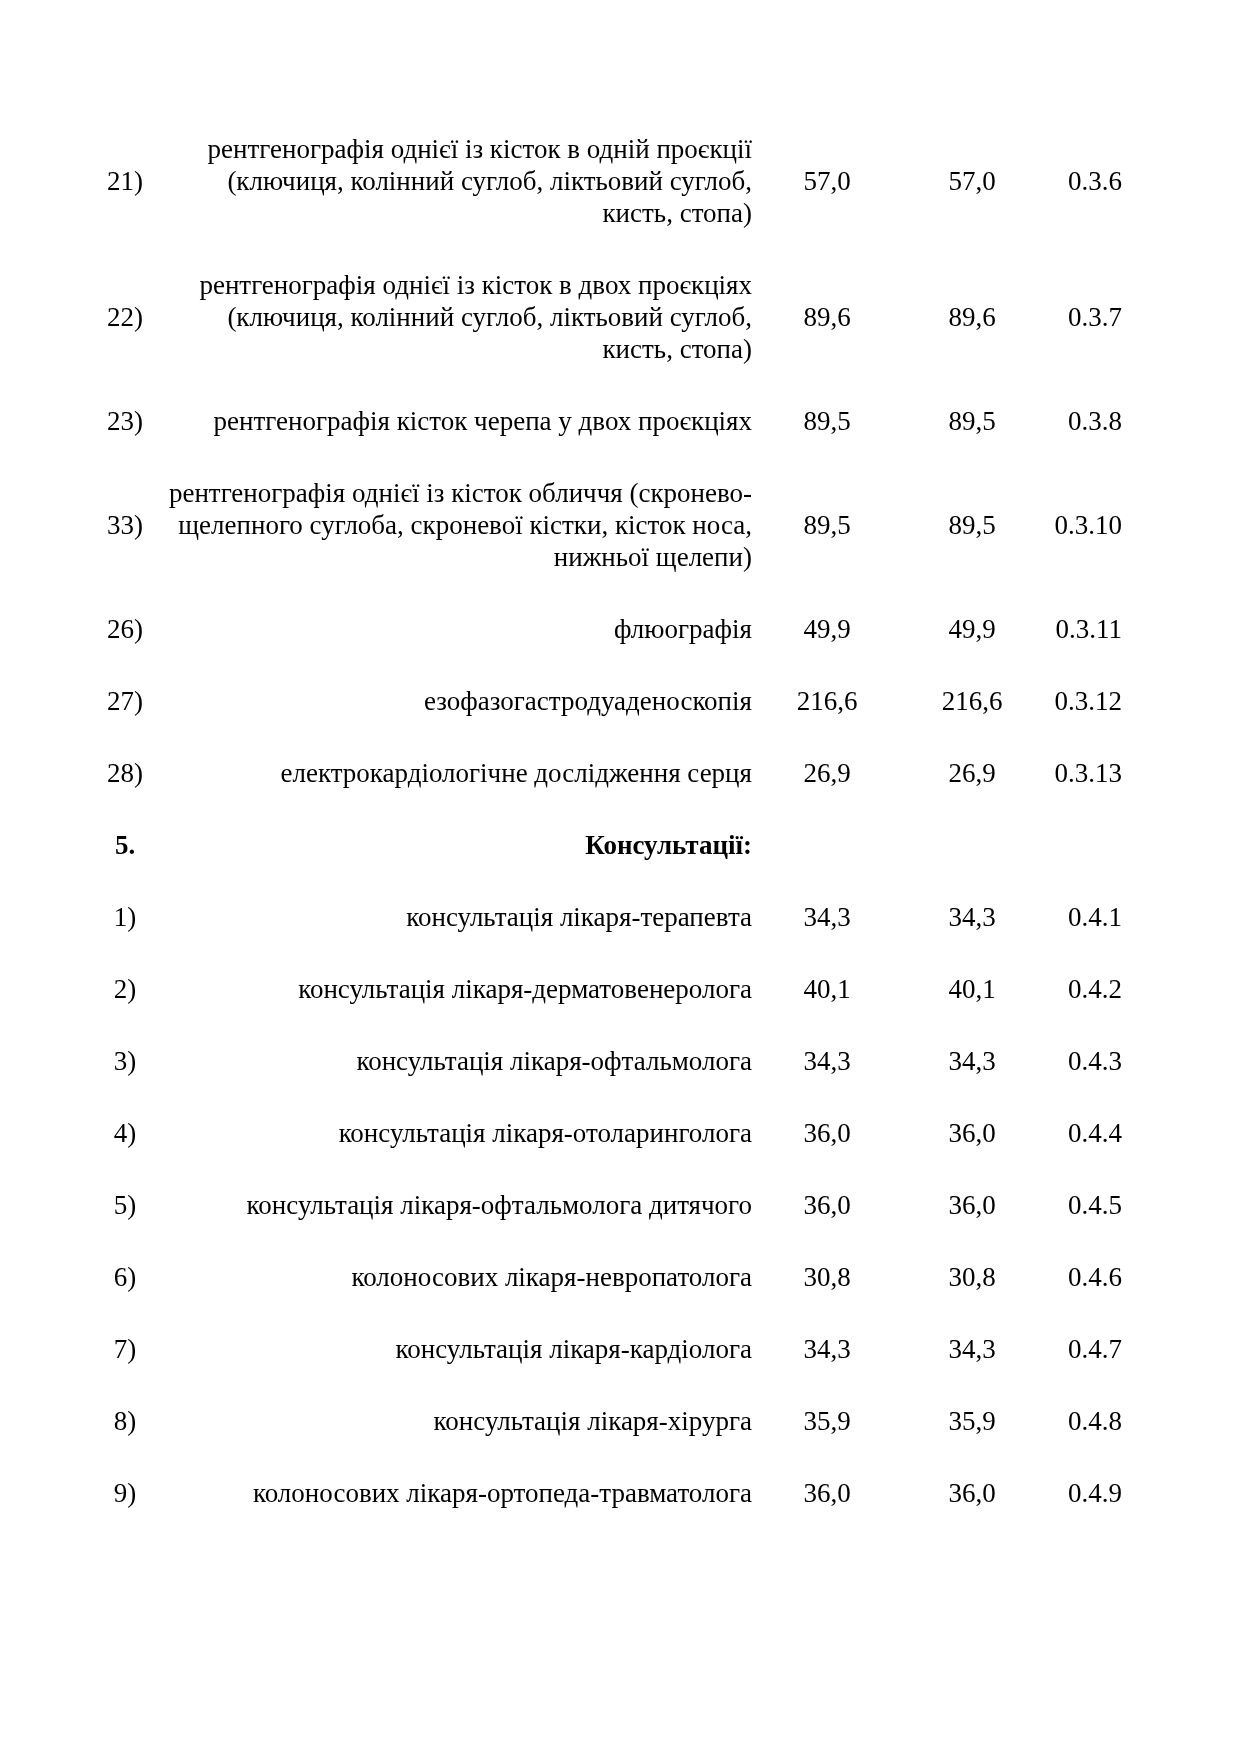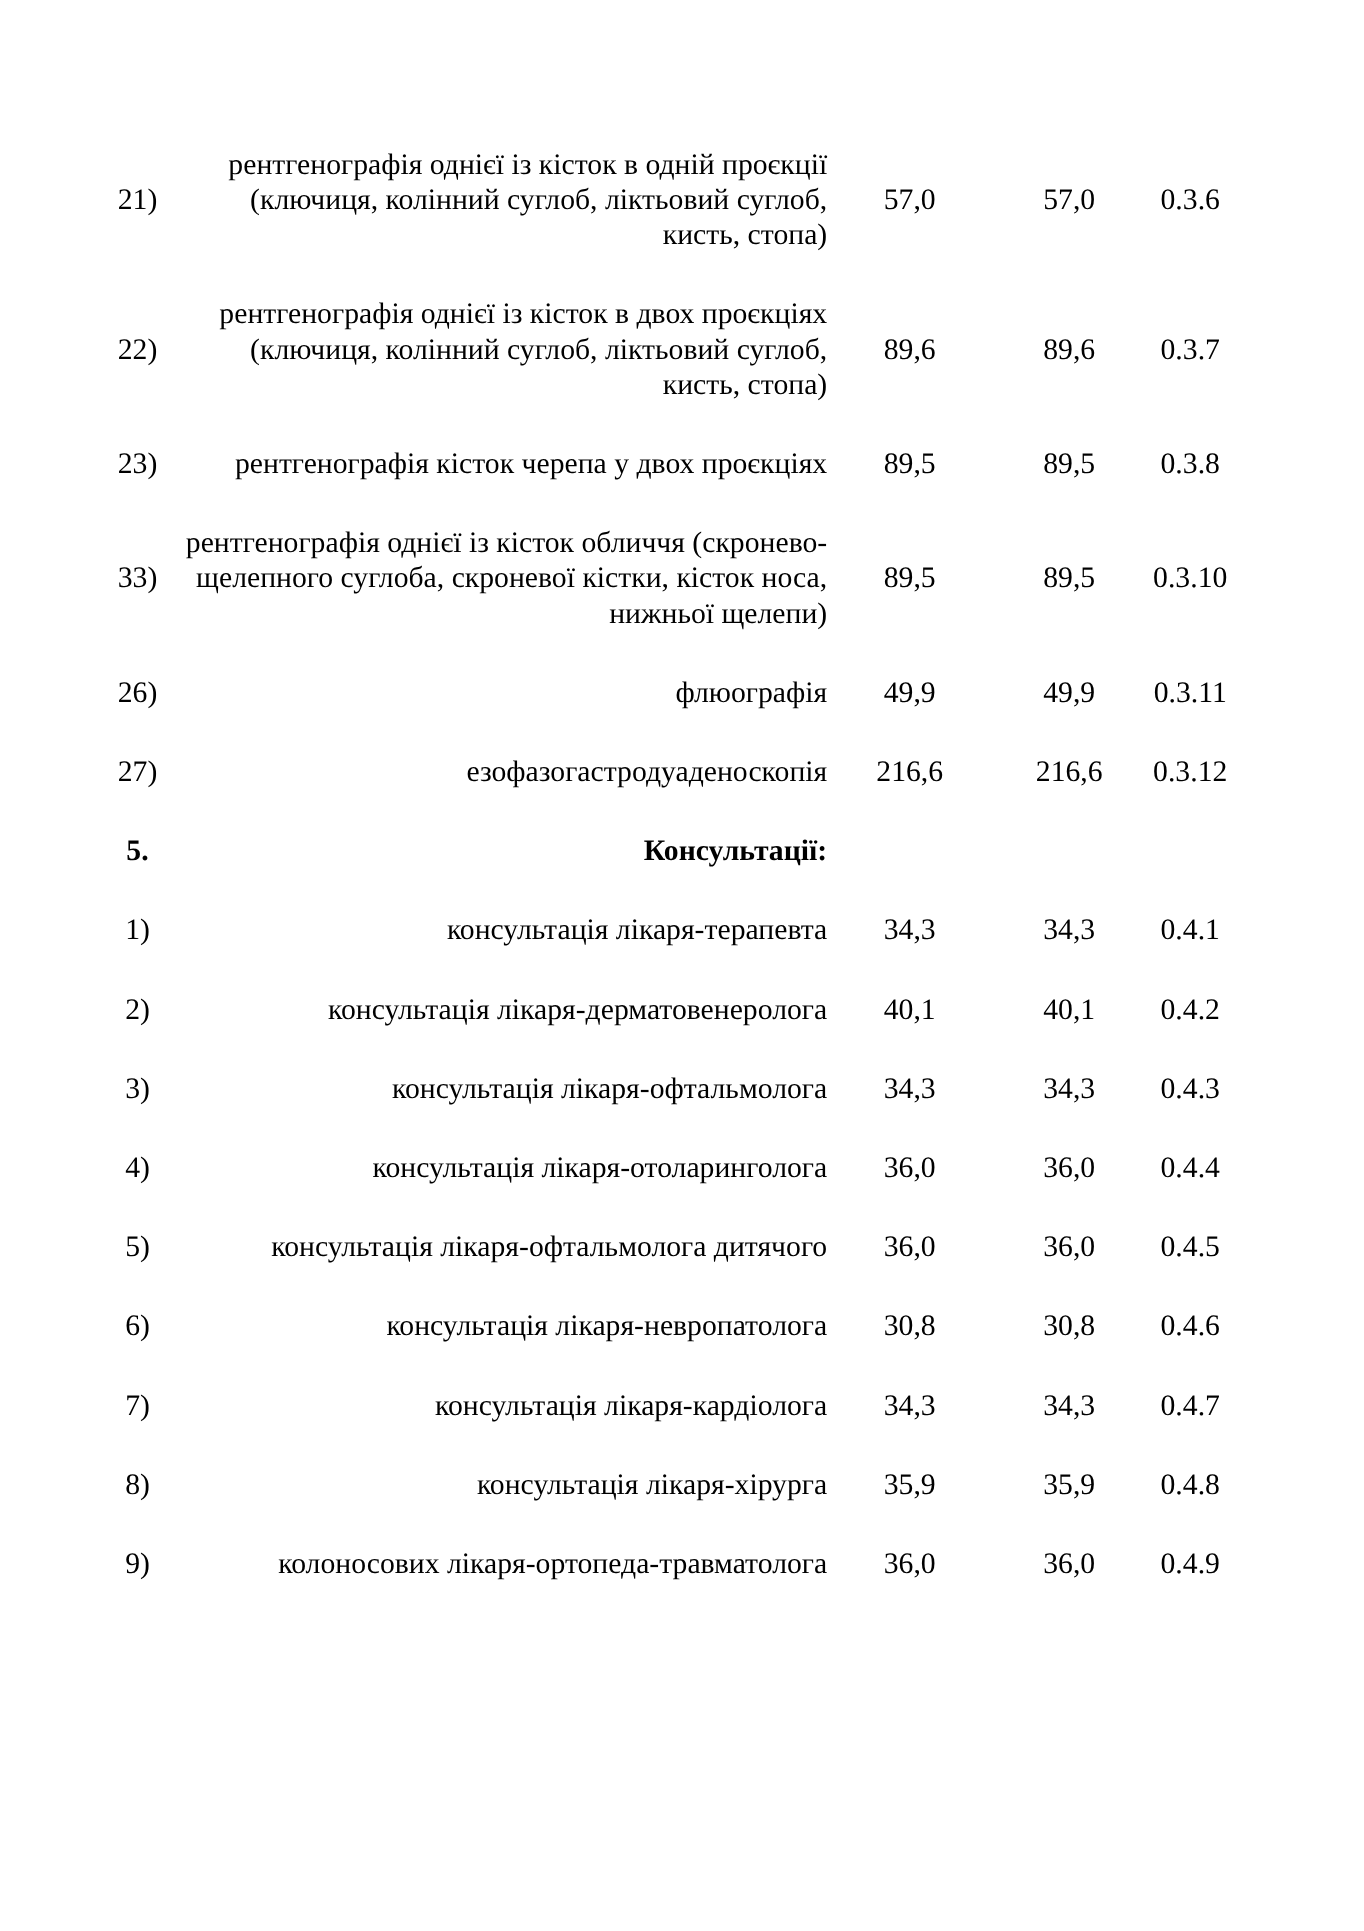--- a/index.html
+++ b/index.html
@@ -26,21 +26,21 @@
   }
   table.tariff-table td {
     padding: 20px 0;
     vertical-align: middle;
     border: none;
   }
   td.col-num    { width: 80px;  text-align: center; }
   td.col-desc   { width: 587px; text-align: right; padding-left: 28px; white-space: pre-line; }
   td.col-val1   { width: 150px; text-align: center; }
   td.col-val2   { width: 140px; text-align: center; }
-  td.col-code   { width: 80px;  text-align: center; }
+  td.col-code   { width: 80px;  text-align: right; }
   tr.section-row td { font-weight: bold; }
 </style>
 </head>
 <body>
 
 <div class="page">
   <table class="tariff-table">
     <tbody>
         <tr>
           <td class="col-num">21)</td>
@@ -83,20 +83,27 @@
           <td class="col-val2">49,9</td>
           <td class="col-code">0.3.11</td>
         </tr>
         <tr>
           <td class="col-num">27)</td>
           <td class="col-desc">езофазогастродуаденоскопія</td>
           <td class="col-val1">216,6</td>
           <td class="col-val2">216,6</td>
           <td class="col-code">0.3.12</td>
         </tr>
+        <tr>
+          <td class="col-num">28)</td>
+          <td class="col-desc">електрокардіологічне дослідження серця</td>
+          <td class="col-val1">26,9</td>
+          <td class="col-val2">26,9</td>
+          <td class="col-code">0.3.13</td>
+        </tr>
         <tr class="section-row">
           <td class="col-num">5.</td>
           <td class="col-desc">Консультації:</td>
           <td class="col-val1"></td>
           <td class="col-val2"></td>
           <td class="col-code"></td>
         </tr>
         <tr>
           <td class="col-num">1)</td>
           <td class="col-desc">консультація лікаря-терапевта</td>
@@ -127,21 +134,21 @@
         </tr>
         <tr>
           <td class="col-num">5)</td>
           <td class="col-desc">консультація лікаря-офтальмолога дитячого</td>
           <td class="col-val1">36,0</td>
           <td class="col-val2">36,0</td>
           <td class="col-code">0.4.5</td>
         </tr>
         <tr>
           <td class="col-num">6)</td>
-          <td class="col-desc">консультація лікаря-невропатолога</td>
+          <td class="col-desc">колоносових лікаря-невропатолога</td>
           <td class="col-val1">30,8</td>
           <td class="col-val2">30,8</td>
           <td class="col-code">0.4.6</td>
         </tr>
         <tr>
           <td class="col-num">7)</td>
           <td class="col-desc">консультація лікаря-кардіолога</td>
           <td class="col-val1">34,3</td>
           <td class="col-val2">34,3</td>
           <td class="col-code">0.4.7</td>

